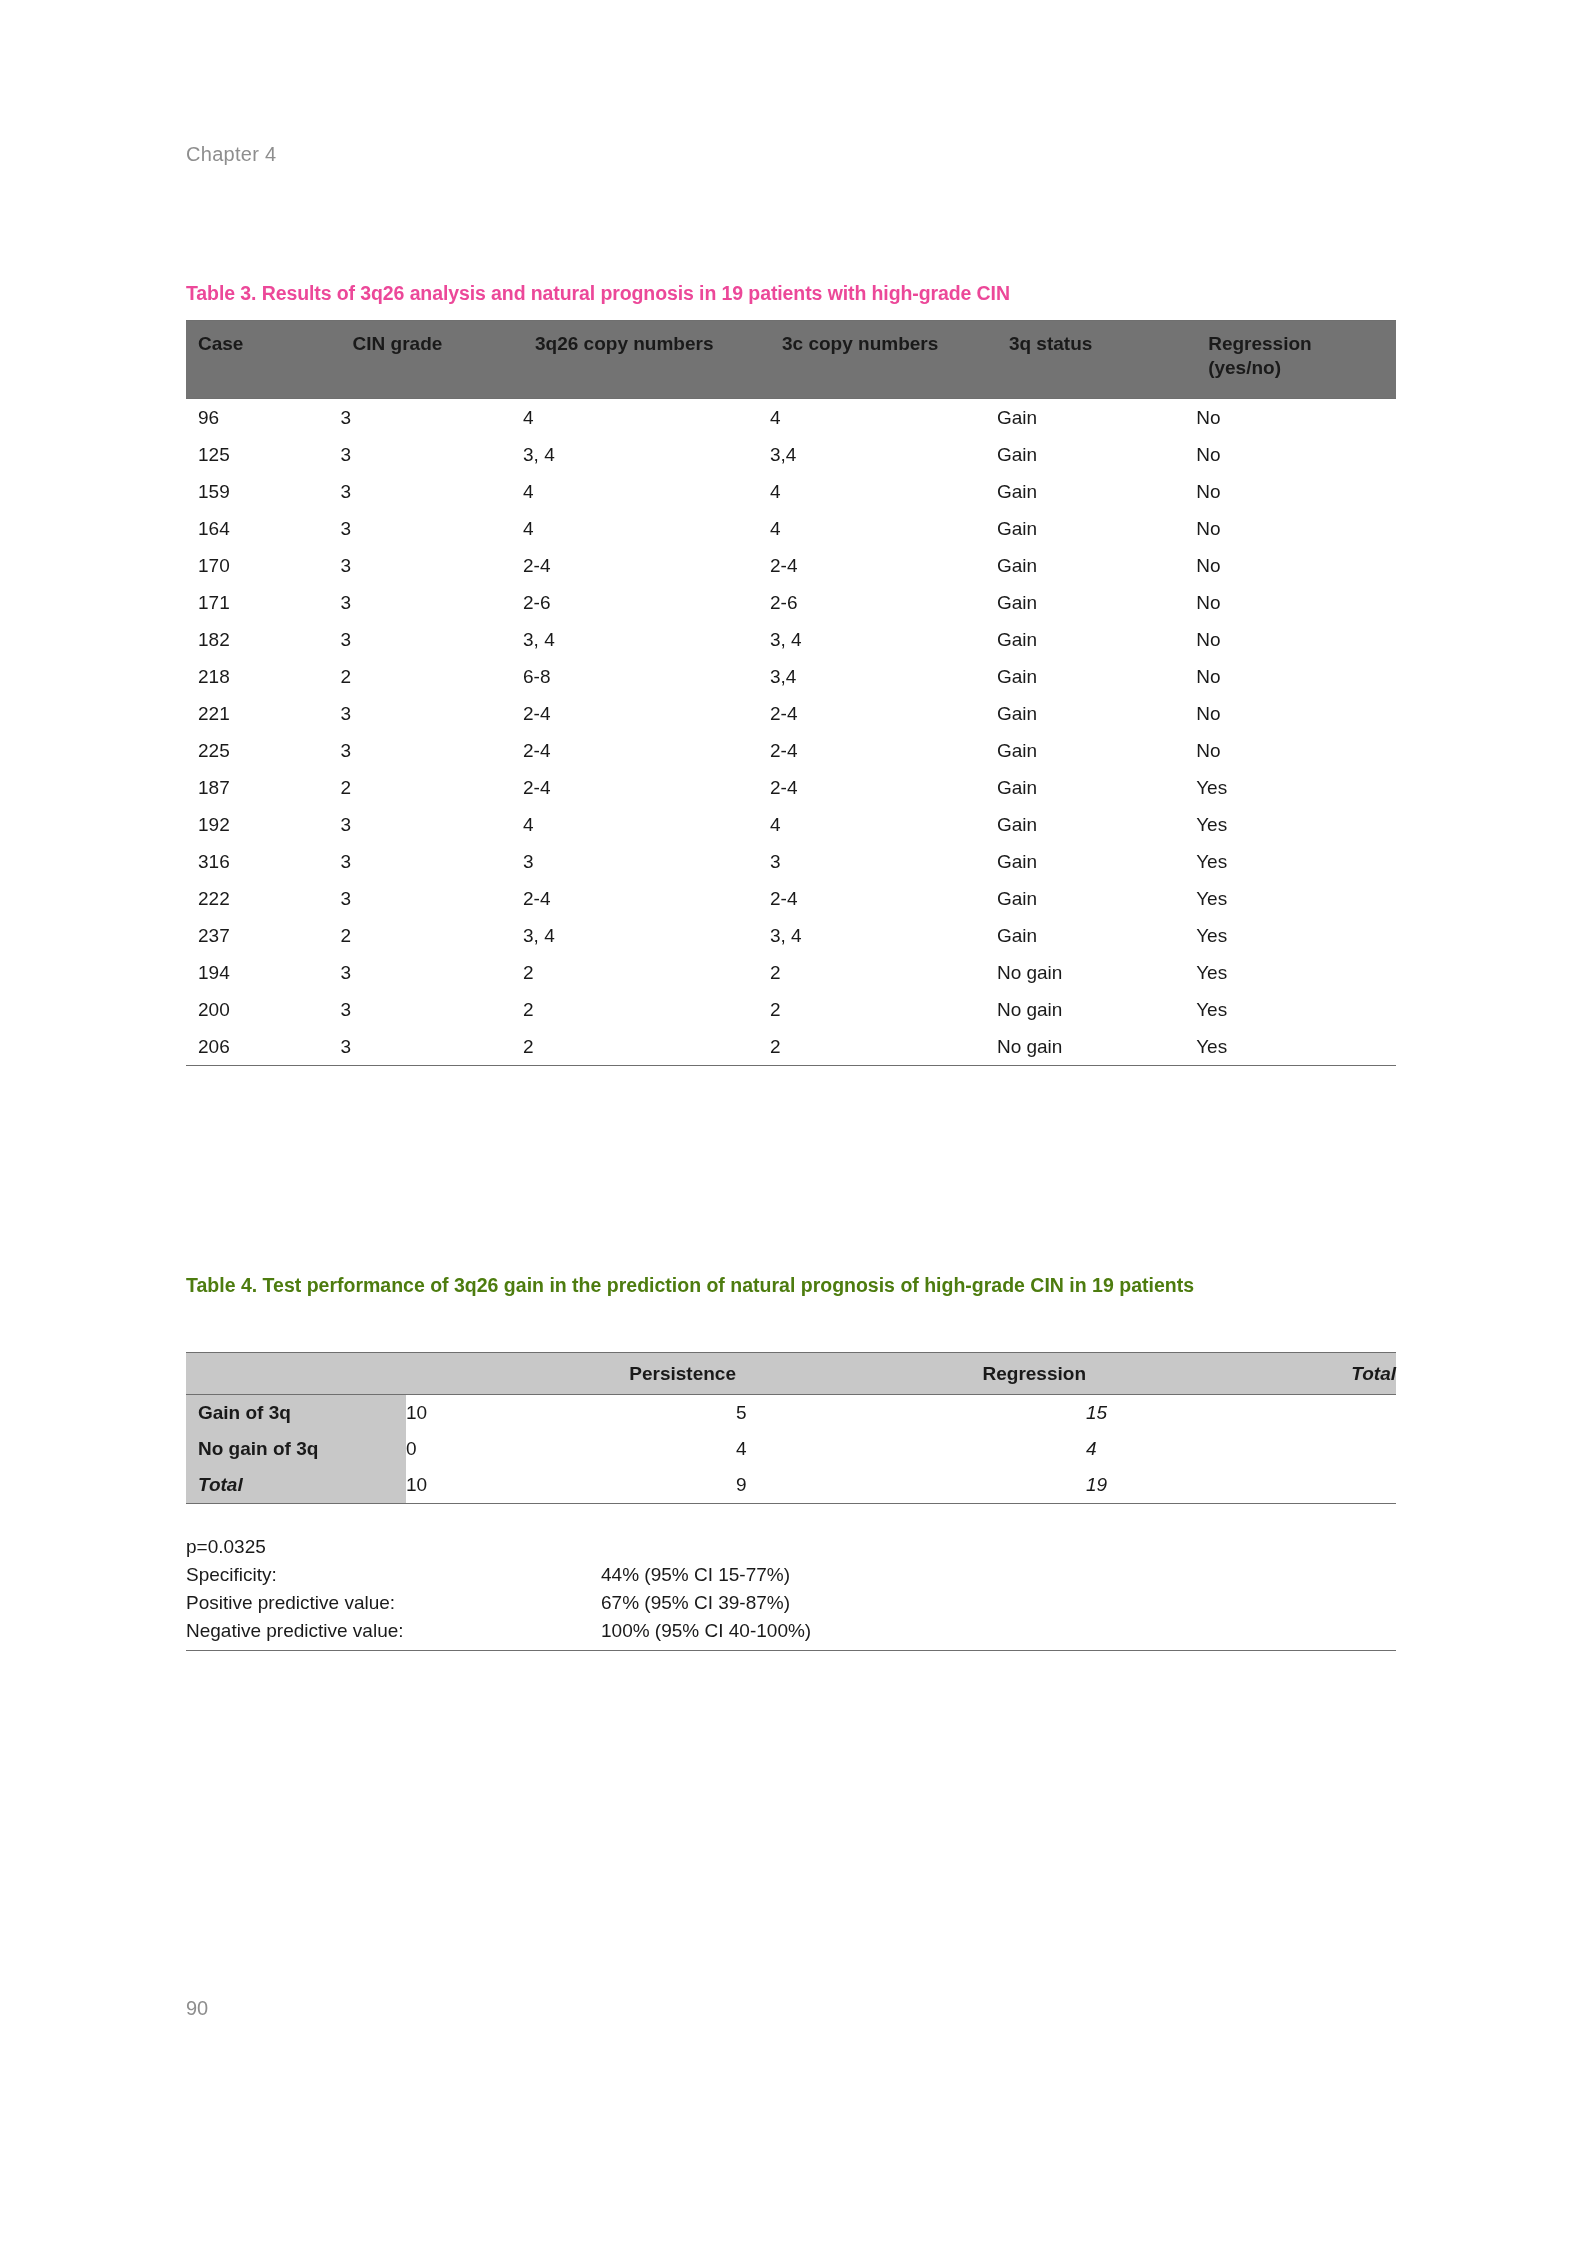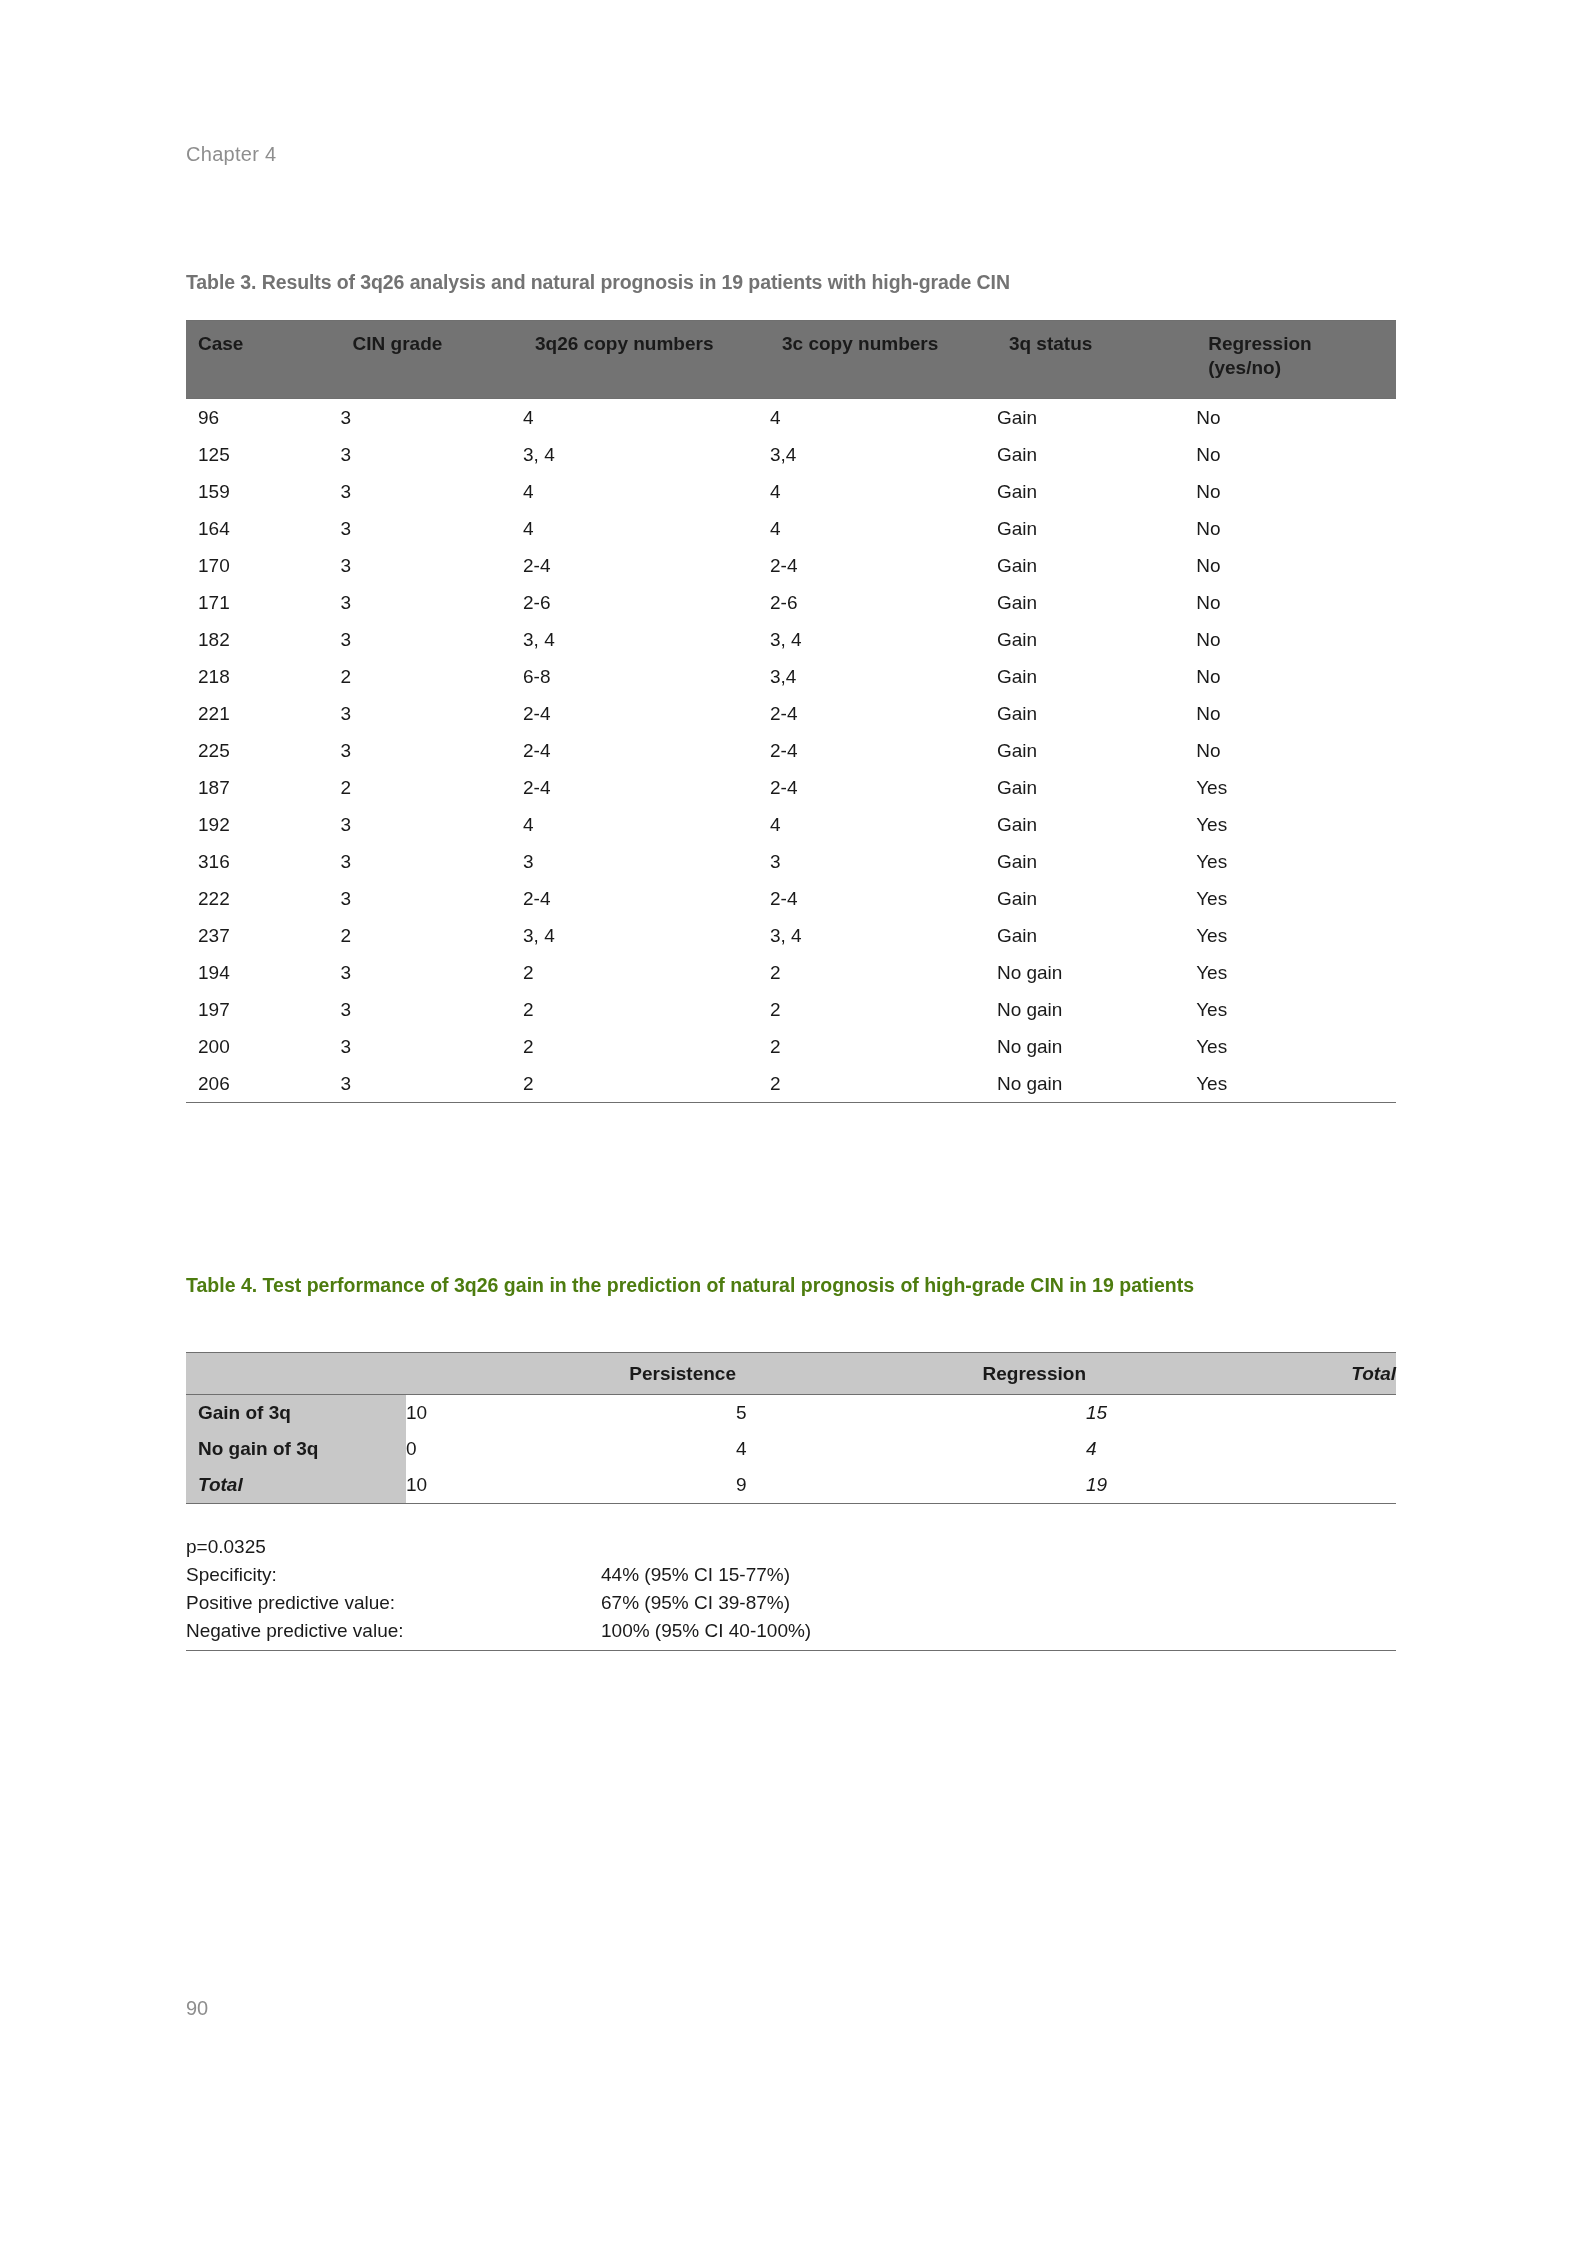--- a/index.html
+++ b/index.html
@@ -35,25 +35,25 @@
     left: 186px;
     top: 1997px;
     font-size: 20px;
     color: #8e8e8e;
   }
 
   
   .t3-caption {
     position: absolute;
     left: 186px;
-    top: 271px;
+    top: 282px;
     width: 1220px;
     font-size: 19.5px;
     font-weight: bold;
-    color: #737373;
+    color: #ec4899;
     letter-spacing: -0.1px;
   }
   .table3 {
     position: absolute;
     left: 186px;
     top: 320px;
     width: 1210px;
     border-collapse: collapse;
     font-size: 19px;
   }
@@ -286,28 +286,20 @@
       <tr>
           <td class="c0">237</td>
           <td>2</td>
           <td>3, 4</td>
           <td>3, 4</td>
           <td>Gain</td>
           <td>Yes</td>
         </tr>
       <tr>
           <td class="c0">194</td>
-          <td>3</td>
-          <td>2</td>
-          <td>2</td>
-          <td>No gain</td>
-          <td>Yes</td>
-        </tr>
-      <tr>
-          <td class="c0">197</td>
           <td>3</td>
           <td>2</td>
           <td>2</td>
           <td>No gain</td>
           <td>Yes</td>
         </tr>
       <tr>
           <td class="c0">200</td>
           <td>3</td>
           <td>2</td>

